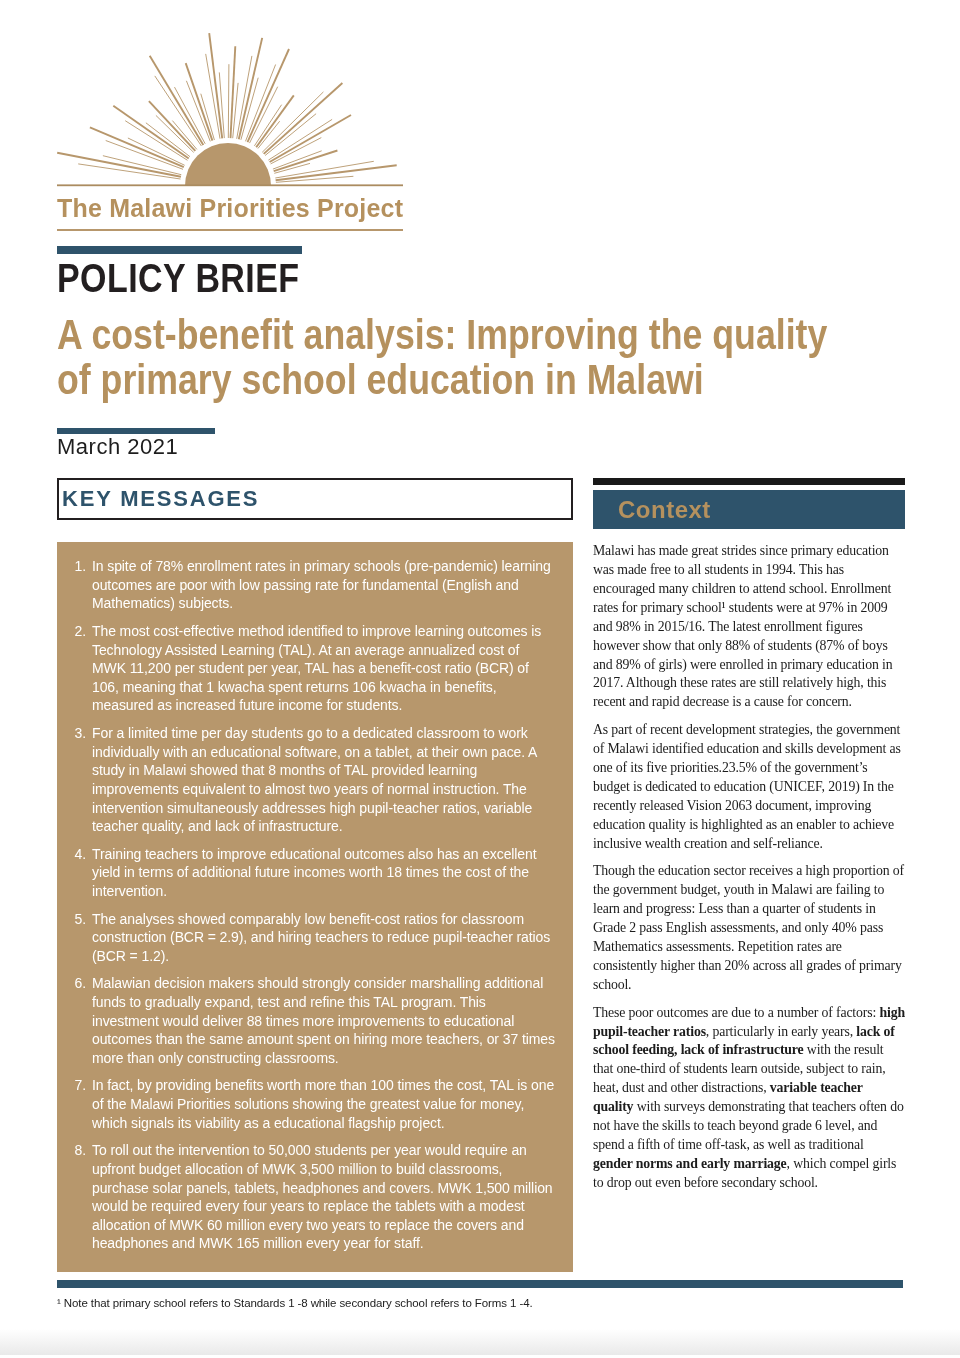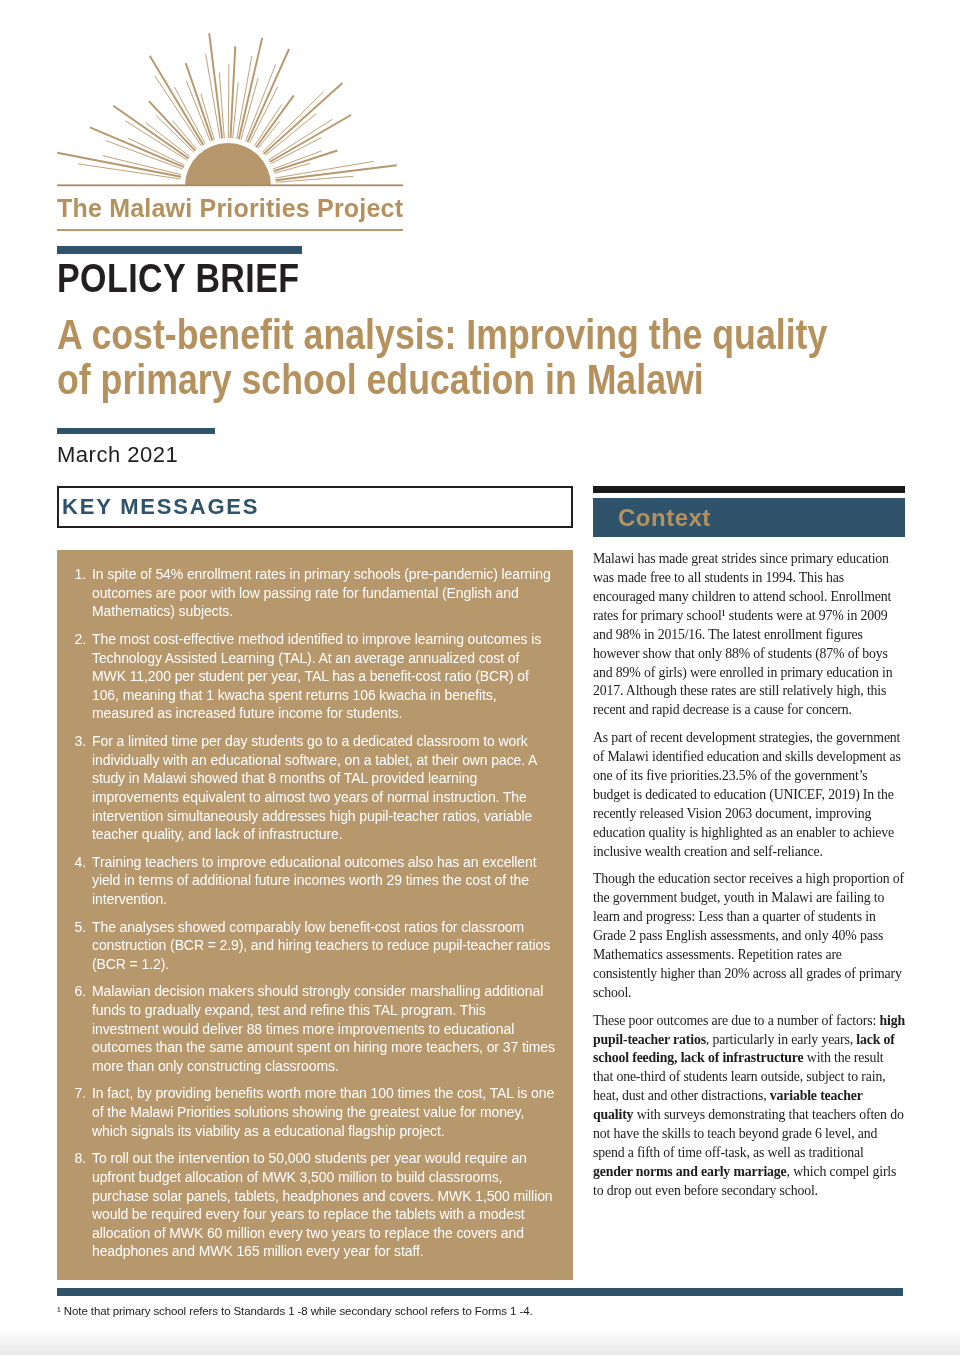--- a/index.html
+++ b/index.html
@@ -16,21 +16,21 @@
   .logo-svg{display:block;width:346px;height:162px;}
   .logo-title{color:var(--tan-text);font-weight:bold;font-size:25px;letter-spacing:.2px;margin-top:6px;}
   .logo-rule{width:346px;height:2px;background:var(--tan);margin-top:6px;}
   .kicker-bar{width:245px;height:8px;background:var(--navy);margin-top:15px;}
   .kicker{font-size:40px;font-weight:bold;color:var(--ink);margin:3px 0 0;line-height:1.08;
           transform:scaleX(.85);transform-origin:0 0;white-space:nowrap;letter-spacing:.5px;}
   .title{color:var(--tan-text);font-size:42px;font-weight:bold;line-height:1.06;margin:13px 0 0;
          transform:scaleX(.85);transform-origin:0 0;}
   .title span{display:block;white-space:nowrap;}
   .date-bar{width:158px;height:6px;background:var(--navy);margin-top:26px;}
-  .date{font-size:22px;color:#1d1d1d;margin-top:8px;letter-spacing:.5px;}
+  .date{font-size:22px;color:#1d1d1d;letter-spacing:.5px;}
 
   
   .columns{display:flex;gap:20px;padding:18px 57px 0;align-items:flex-start;}
   .left-col{width:516px;flex:none;}
   .right-col{width:312px;flex:none;}
 
   .km-header{border:2px solid var(--ink);height:42px;display:flex;align-items:center;
              padding-left:3px;color:var(--navy);font-weight:bold;font-size:22px;letter-spacing:1.8px;}
   .km-box{background:var(--tan);margin-top:22px;padding:15px 18px 19px 12px;color:#fff;}
   .km-box ol{list-style:none;margin:0;padding:0;display:flex;flex-direction:column;gap:9px;}
@@ -126,33 +126,33 @@
   <main class="columns">
 
     <section class="left-col">
       <div class="km-header">
         <span>KEY MESSAGES</span>
       </div>
       <div class="km-box">
         <ol>
           <li class="km-item">
               <span class="num">1.</span>
-              <span class="txt">In spite of 54% enrollment rates in primary schools (pre-pandemic) learning outcomes are poor with low passing rate for fundamental (English and Mathematics) subjects.</span>
+              <span class="txt">In spite of 78% enrollment rates in primary schools (pre-pandemic) learning outcomes are poor with low passing rate for fundamental (English and Mathematics) subjects.</span>
             </li>
           <li class="km-item">
               <span class="num">2.</span>
               <span class="txt">The most cost-effective method identified to improve learning outcomes is Technology Assisted Learning (TAL). At an average annualized cost of MWK 11,200 per student per year, TAL has a benefit-cost ratio (BCR) of 106, meaning that 1 kwacha spent returns 106 kwacha in benefits, measured as increased future income for students.</span>
             </li>
           <li class="km-item">
               <span class="num">3.</span>
               <span class="txt">For a limited time per day students go to a dedicated classroom to work individually with an educational software, on a tablet, at their own pace. A study in Malawi showed that 8 months of TAL provided learning improvements equivalent to almost two years of normal instruction. The intervention simultaneously addresses high pupil-teacher ratios, variable teacher quality, and lack of infrastructure.</span>
             </li>
           <li class="km-item">
               <span class="num">4.</span>
-              <span class="txt">Training teachers to improve educational outcomes also has an excellent yield in terms of additional future incomes worth 29 times the cost of the intervention.</span>
+              <span class="txt">Training teachers to improve educational outcomes also has an excellent yield in terms of additional future incomes worth 18 times the cost of the intervention.</span>
             </li>
           <li class="km-item">
               <span class="num">5.</span>
               <span class="txt">The analyses showed comparably low benefit-cost ratios for classroom construction (BCR = 2.9), and hiring teachers to reduce pupil-teacher ratios (BCR = 1.2).</span>
             </li>
           <li class="km-item">
               <span class="num">6.</span>
               <span class="txt">Malawian decision makers should strongly consider marshalling additional funds to gradually expand, test and refine this TAL program. This investment would deliver 88 times more improvements to educational outcomes than the same amount spent on hiring more teachers, or 37 times more than only constructing classrooms.</span>
             </li>
           <li class="km-item">

